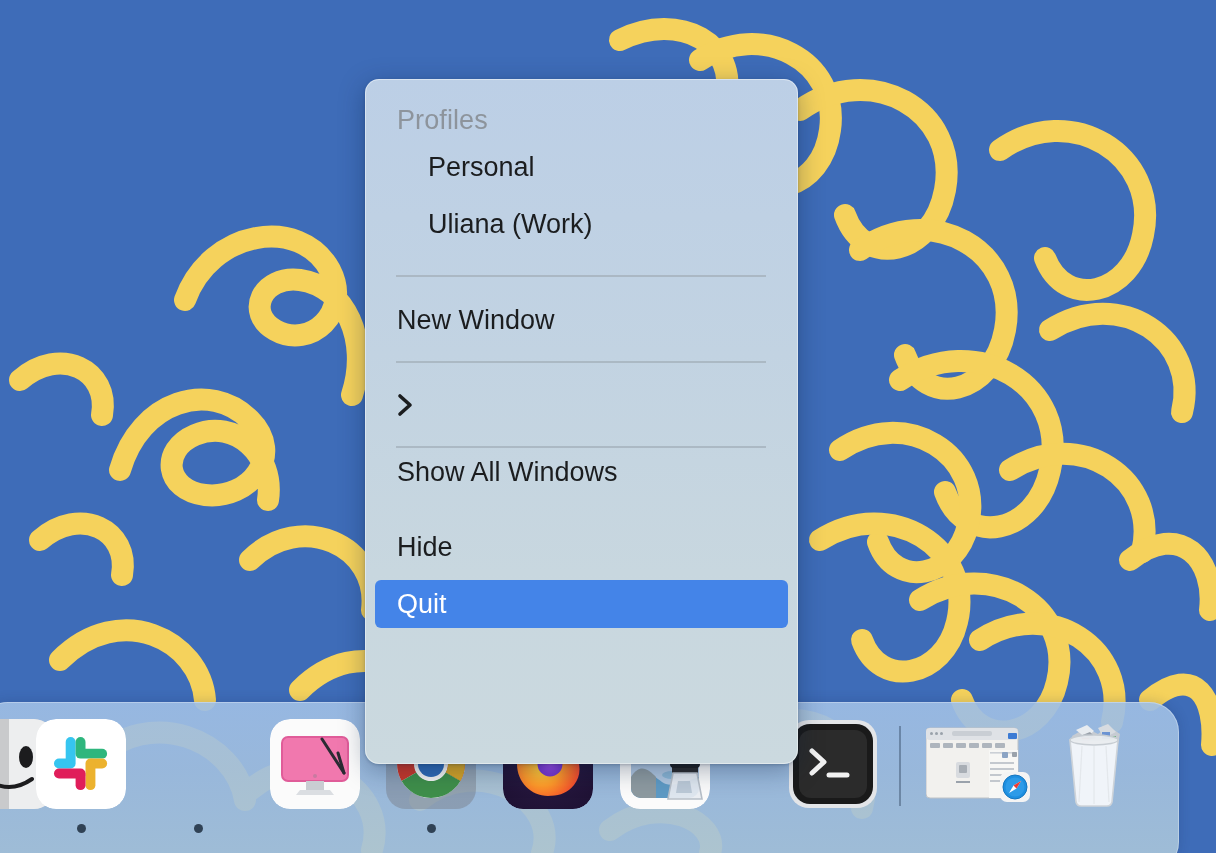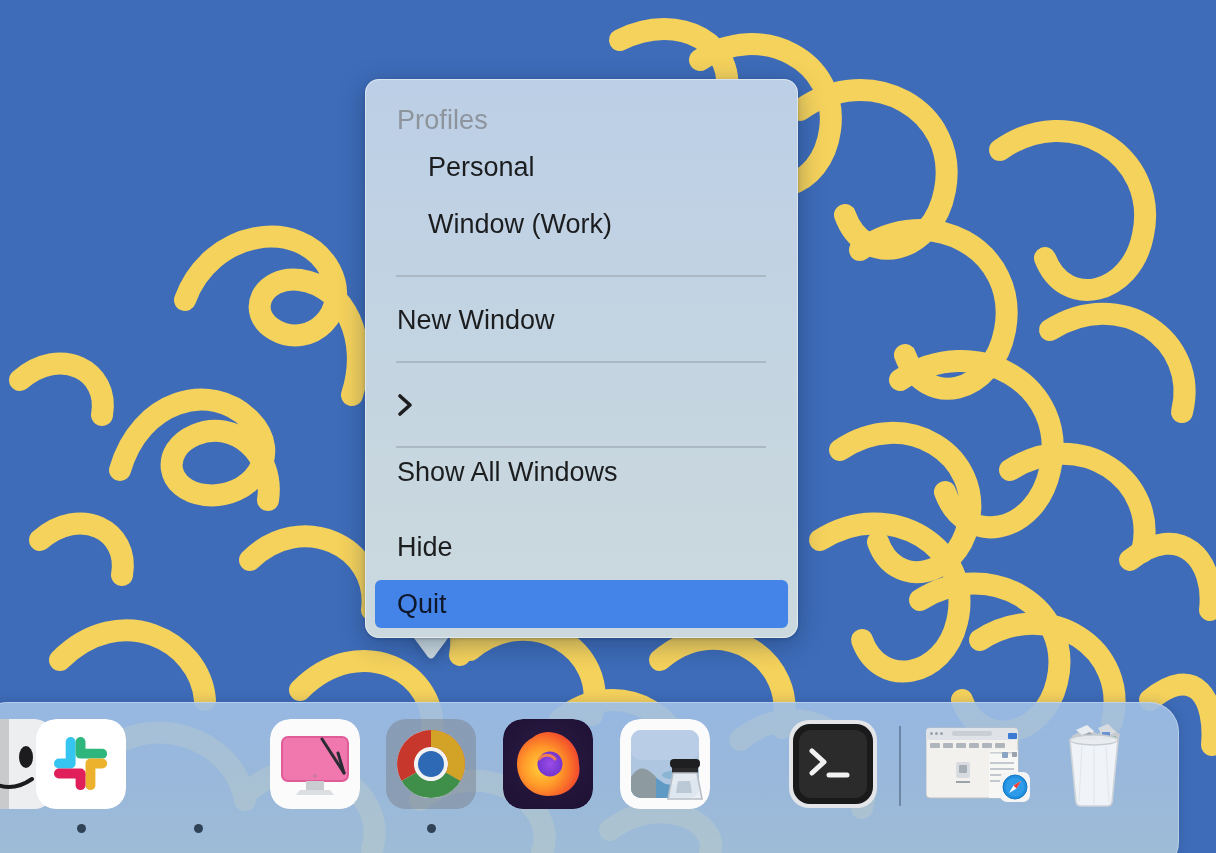--- a/index.html
+++ b/index.html
@@ -25,21 +25,21 @@
     background: #3E6CB8;
   }
   #wallpaper svg { display: block; width: 1216px; height: 853px; }
 
   
   #context-menu {
     position: absolute;
     left: 365px;
     top: 79px;
     width: 433px;
-    height: 559px;
+    height: 685px;
     border-radius: 14px;
     background: linear-gradient(to bottom, #BCCFE6 0%, #C2D3E2 40%, #C8D7DF 72%, #CBD9DF 100%);
     box-shadow: 0 6px 26px rgba(10, 30, 60, 0.34),
                 0 1px 3px rgba(10, 30, 60, 0.22);
     box-sizing: border-box;
     padding-top: 0;
     z-index: 30;
   }
   
   #context-menu::before {
@@ -86,21 +86,21 @@
     padding-left: 22px;
     padding-right: 18px;
     border-radius: 6px;
     font-size: 27px;
     color: #1B1D1F;
     white-space: nowrap;
   }
   .menu-item.indented { padding-left: 53px; }
   .menu-item.selected {
     background: #4484E8;
-    color: #0f172a;
+    color: #ffffff;
     align-items: center;
   }
   .menu-item .label { flex: 1 1 auto; }
 
   .submenu-chevron {
     flex: 0 0 auto;
     width: 18px;
     height: 26px;
     position: relative;
   }
@@ -238,21 +238,21 @@
   <div id="context-menu">
 
     <div class="menu-section">
       <div class="menu-header">Profiles</div>
 
       <div class="menu-item indented" style="top:64px;">
         <span class="label">Personal</span>
       </div>
 
       <div class="menu-item indented" style="top:121px;">
-        <span class="label">Window (Work)</span>
+        <span class="label">Uliana (Work)</span>
       </div>
     </div>
 
     <div class="menu-separator" style="top:196px;"></div>
 
     <div class="menu-section">
       <div class="menu-item" style="top:217px;">
         <span class="label">New Window</span>
       </div>
     </div>

